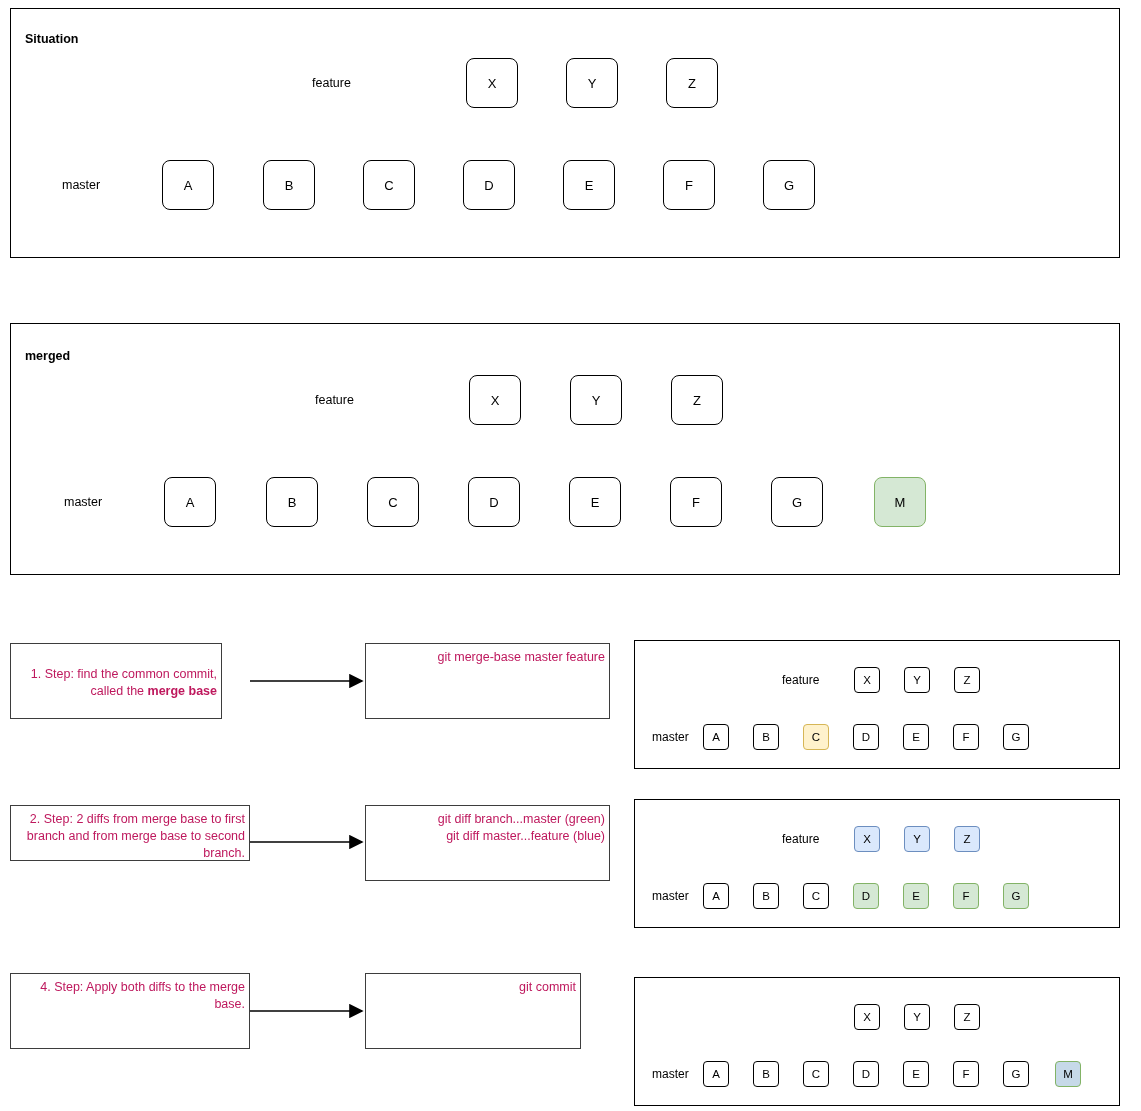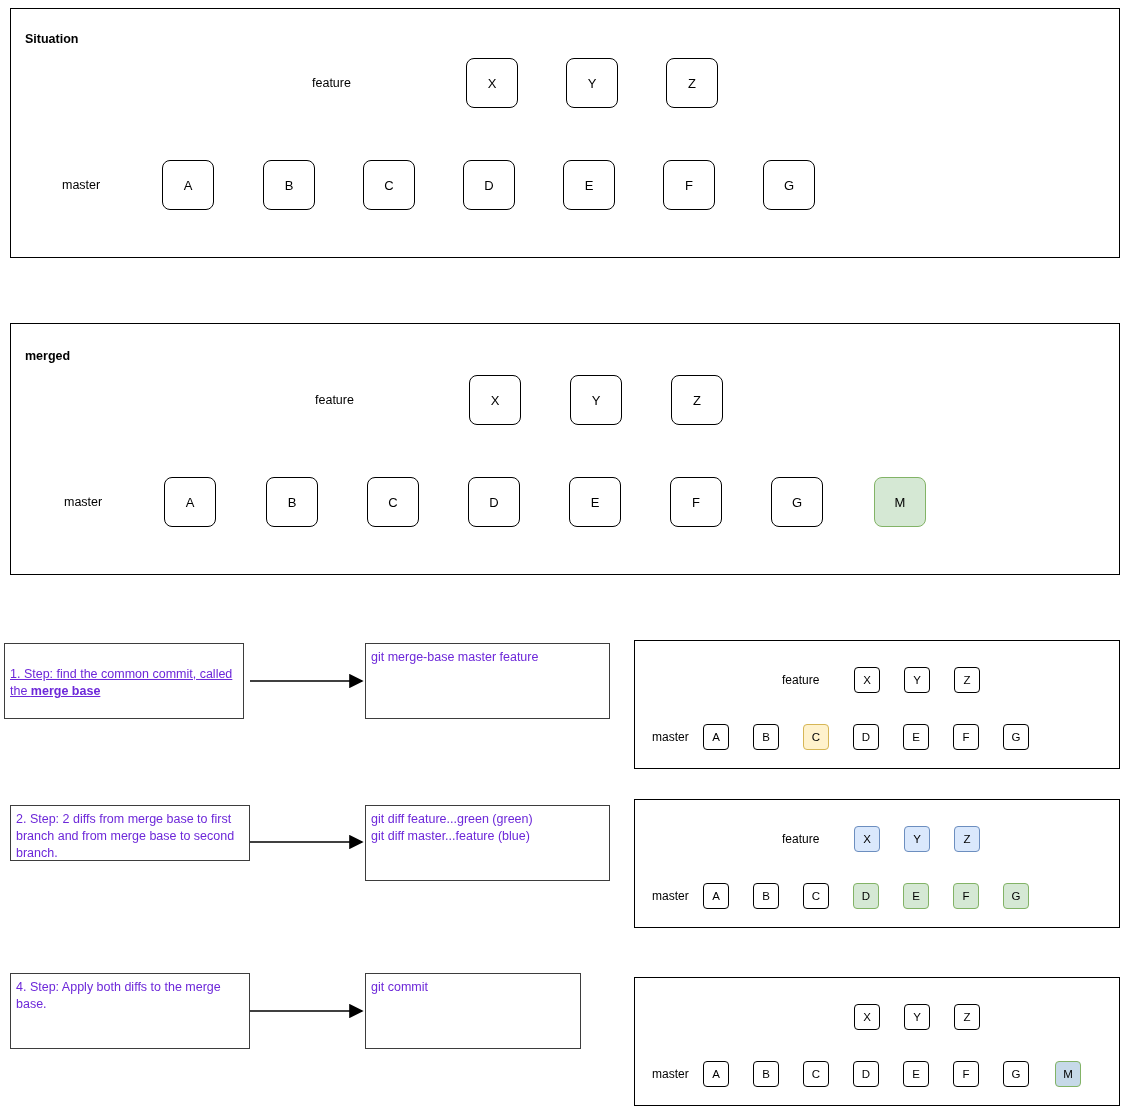--- a/index.html
+++ b/index.html
@@ -11,22 +11,22 @@
   .branchlbl{position:absolute;font-size:12.5px;color:#000;white-space:nowrap;}
   .node{position:absolute;box-sizing:border-box;border:1px solid #000;background:#fff;
         border-radius:8px;display:flex;align-items:center;justify-content:center;
         font-size:13px;color:#000;}
   .node.green{background:#d5e8d4;border-color:#82b366;}
   .node.blue{background:#dae8fc;border-color:#6c8ebf;}
   .node.yellow{background:#fff2cc;border-color:#d6b656;}
   .node.mixed{background:#c6d9e8;border-color:#82b366;}
   .small{border-radius:4px;font-size:11.5px;width:26px;height:26px;border-width:1.2px;}
   .txtbox{position:absolute;border:1px solid #3d3d3d;background:#fff;box-sizing:border-box;
-          font-size:12.5px;line-height:17px;color:#6d28d9;padding:5px 4px 4px 5px;
-          white-space:pre-line;}
+          font-size:12.5px;line-height:17px;color:#be185d;padding:5px 4px 4px 5px;
+          white-space:pre-line;text-align:right;}
   .txtbox b{font-weight:bold;}
   svg.ov{position:absolute;left:0;top:0;width:1141px;height:1111px;pointer-events:none;}
 </style>
 </head>
 <body>
 
 <svg class="ov" viewBox="0 0 1141 1111">
   <defs>
     <marker id="ah" markerWidth="9" markerHeight="9" refX="8" refY="4.5" orient="auto">
       <path d="M0,0 L9,4.5 L0,9 z" fill="#000"></path>
@@ -147,40 +147,40 @@
 <div class="node" style="left:367px;top:477px;width:52px;height:50px;">C</div>
 <div class="node" style="left:468px;top:477px;width:52px;height:50px;">D</div>
 <div class="node" style="left:569px;top:477px;width:52px;height:50px;">E</div>
 <div class="node" style="left:670px;top:477px;width:52px;height:50px;">F</div>
 <div class="node" style="left:771px;top:477px;width:52px;height:50px;">G</div>
 <div class="node green" style="left:874px;top:477px;width:52px;height:50px;">M</div>
 <div class="node" style="left:469px;top:375px;width:52px;height:50px;">X</div>
 <div class="node" style="left:570px;top:375px;width:52px;height:50px;">Y</div>
 <div class="node" style="left:671px;top:375px;width:52px;height:50px;">Z</div>
 
-<div class="txtbox" style="left:4px;top:643px;width:240px;height:76px;text-decoration:underline;">
+<div class="txtbox" style="left:10px;top:643px;width:212px;height:76px;">
   <span>1. Step: find the common commit, called the </span><b>merge base</b>
 </div>
 <div class="txtbox" style="left:365px;top:643px;width:245px;height:76px;">git merge-base master feature</div>
 <div class="panel" style="left:634px;top:640px;width:486px;height:129px;"></div>
 <div class="branchlbl" style="left:652px;top:730px;font-size:12px;">master</div>
 <div class="branchlbl" style="left:782px;top:673px;font-size:12px;">feature</div>
 <div class="node small" style="left:703px;top:724px;">A</div>
 <div class="node small" style="left:753px;top:724px;">B</div>
 <div class="node small yellow" style="left:803px;top:724px;">C</div>
 <div class="node small" style="left:853px;top:724px;">D</div>
 <div class="node small" style="left:903px;top:724px;">E</div>
 <div class="node small" style="left:953px;top:724px;">F</div>
 <div class="node small" style="left:1003px;top:724px;">G</div>
 <div class="node small" style="left:854px;top:667px;">X</div>
 <div class="node small" style="left:904px;top:667px;">Y</div>
 <div class="node small" style="left:954px;top:667px;">Z</div>
 
 <div class="txtbox" style="left:10px;top:805px;width:240px;height:56px;">2. Step: 2 diffs from merge base to first branch and from merge base to second branch.</div>
-<div class="txtbox" style="left:365px;top:805px;width:245px;height:76px;">git diff feature...green (green)
+<div class="txtbox" style="left:365px;top:805px;width:245px;height:76px;">git diff branch...master (green)
 git diff master...feature (blue)</div>
 <div class="panel" style="left:634px;top:799px;width:486px;height:129px;"></div>
 <div class="branchlbl" style="left:652px;top:889px;font-size:12px;">master</div>
 <div class="branchlbl" style="left:782px;top:832px;font-size:12px;">feature</div>
 <div class="node small" style="left:703px;top:883px;">A</div>
 <div class="node small" style="left:753px;top:883px;">B</div>
 <div class="node small" style="left:803px;top:883px;">C</div>
 <div class="node small green" style="left:853px;top:883px;">D</div>
 <div class="node small green" style="left:903px;top:883px;">E</div>
 <div class="node small green" style="left:953px;top:883px;">F</div>

